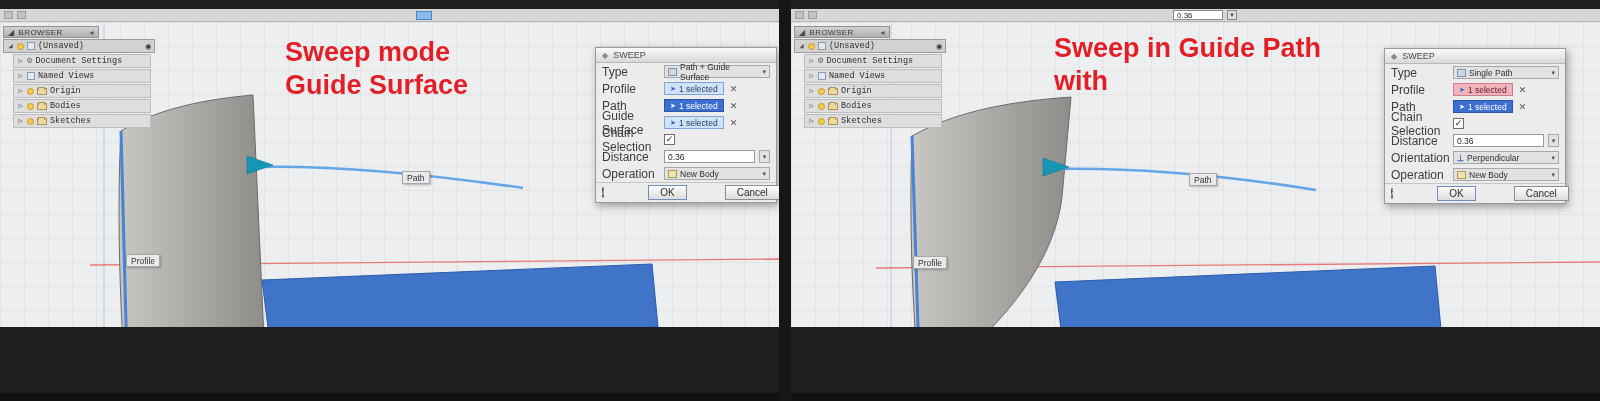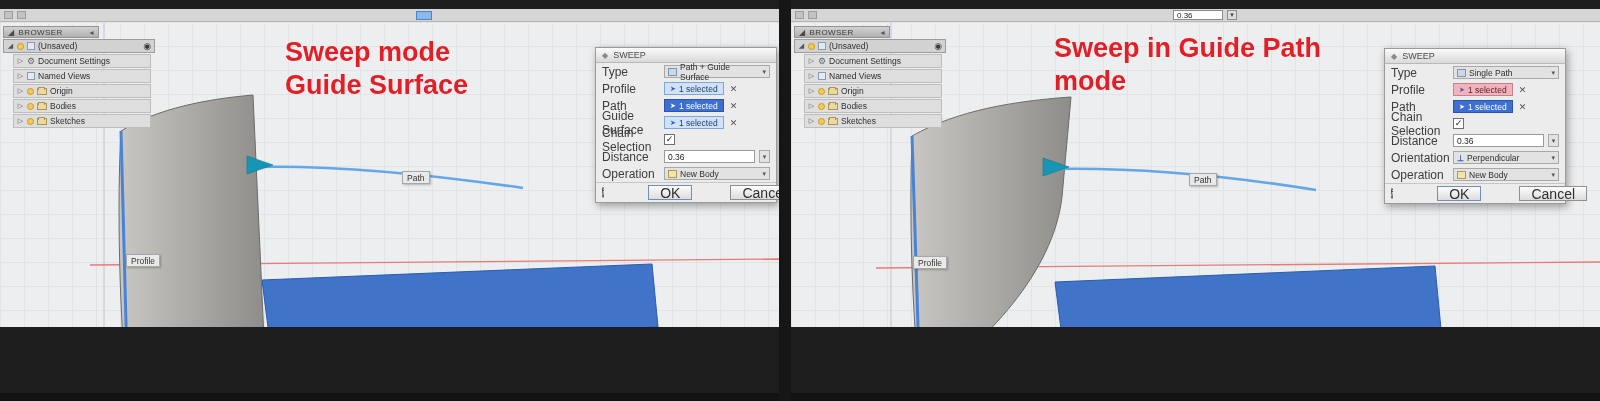--- a/index.html
+++ b/index.html
@@ -29,21 +29,21 @@
   .vp-svg { position:absolute; left:0; top:-13px; }
 
   
   .browser { position:absolute; top:17px; left:3px; width:160px; z-index:10; font-size:9px; color:#333; }
   .browser-header { width:96px; height:12px; background:linear-gradient(#d2d2d2,#b0b0b0);
     border:1px solid #939393; display:flex; align-items:center; gap:4px; padding:0 4px;
     font-size:8px; color:#3a3a3a; letter-spacing:.4px; }
   .bh-tri { color:#4a4a4a; font-size:8px; }
   .bh-col { margin-left:auto; color:#555; font-size:8px; }
   .brow { display:flex; align-items:center; gap:3px; height:14px; margin-top:1px;
-    background:#dedede; border:1px solid #bdbdbd; padding:0 3px; width:148px; }
+    background:#dedede; border:1px solid #bdbdbd; padding:0 3px; width:148px;font-family:Liberation Mono, monospace; }
   .brow.root { background:#d2d2d2; border-color:#9c9c9c; width:152px; }
   .brow.indent { margin-left:10px; width:138px; }
   .tri { color:#555; font-size:7px; width:7px; text-align:center; }
   .bulb { width:7px; height:7px; border-radius:50%; background:#f6cb4e; border:1px solid #c79a26; flex:none; }
   .cube { width:8px; height:8px; background:#e4eaf1; border:1px solid #8b9cae; flex:none; }
   .gear { font-size:9px; color:#5f6a74; line-height:1; }
   .folder { width:10px; height:7px; background:#ecd9a0; border:1px solid #ad9458; position:relative; flex:none; }
   .folder::before { content:""; position:absolute; top:-2px; left:0; width:5px; height:2px;
     background:#ecd9a0; border:1px solid #ad9458; border-bottom:none; }
   .blabel { white-space:nowrap; font-size:8.5px; color:#2e2e2e; }
@@ -82,21 +82,21 @@
     align-items:center; justify-content:center; font-size:9px; color:#222; line-height:1; }
   .inp { flex:1; height:13px; background:#fff; border:1px solid #9a9a9a; display:flex;
     align-items:center; padding:0 3px; font-size:8.5px; color:#222; }
   .spin { width:11px; height:13px; background:#e2e2e2; border:1px solid #a8a8a8; display:flex;
     align-items:center; justify-content:center; font-size:7px; color:#555; }
   .dfoot { display:flex; align-items:center; height:20px; padding:0 6px; gap:6px; border-top:1px solid #c6c6c6; }
   .info { width:11px; height:11px; border-radius:50%; background:#4a4a4a; color:#fff; font-size:8px;
     display:flex; align-items:center; justify-content:center; font-family:"Liberation Serif", serif; font-style:italic; }
   .spacer { flex:1; }
   .btn { height:15px; padding:0 11px; background:linear-gradient(#fdfdfd,#dcdcdc); border:1px solid #8f8f8f;
-    font-size:14px; color:#2e2e2e; display:flex; align-items:center;margin-left:32px; }
+    font-size:10px; color:#2e2e2e; display:flex; align-items:center;margin-left:32px; }
   .btn.ok { border-color:#6f8fb8; }
 </style>
 </head>
 <body>
 
 <div class="panel" id="panel-left">
 
   <div class="viewport">
     <svg class="vp-svg" width="779" height="401" viewBox="0 0 779 401">
       <defs>
@@ -317,21 +317,21 @@
     <div class="brow indent">
       <span class="tri">▷</span>
       <span class="bulb"></span>
       <span class="folder"></span>
       <span class="blabel">Sketches</span>
     </div>
   </div>
 
   <div class="annot" style="left:263px; top:23px;">
     <div>Sweep in Guide Path</div>
-    <div>mode</div>
+    <div>with</div>
   </div>
 
   <div class="tag" style="left:122px; top:247px;">Profile</div>
   <div class="tag" style="left:398px; top:164px;">Path</div>
 
   <div class="dialog" style="left:593px; top:39px;">
     <div class="dhead">
       <span class="diamond">◆</span>
       <span>SWEEP</span>
     </div>

